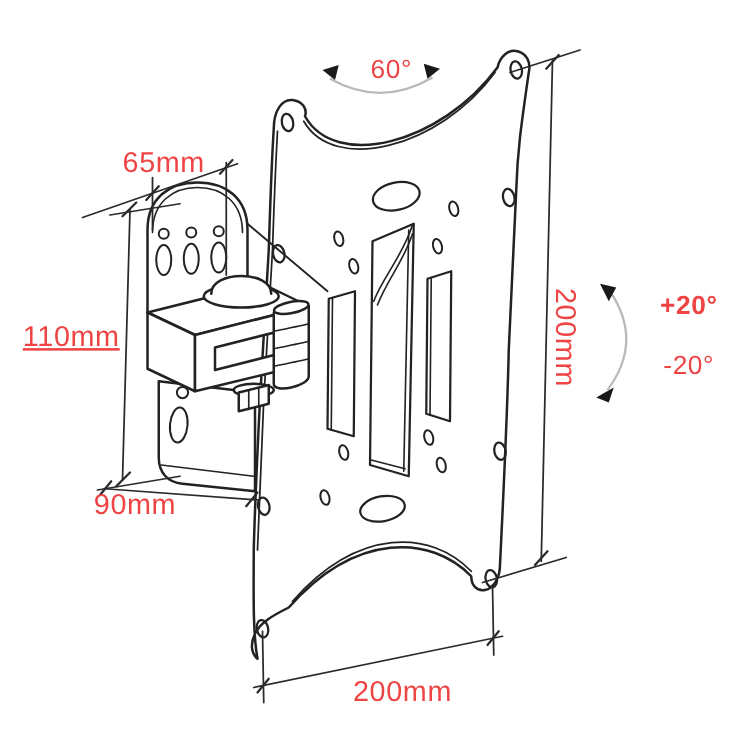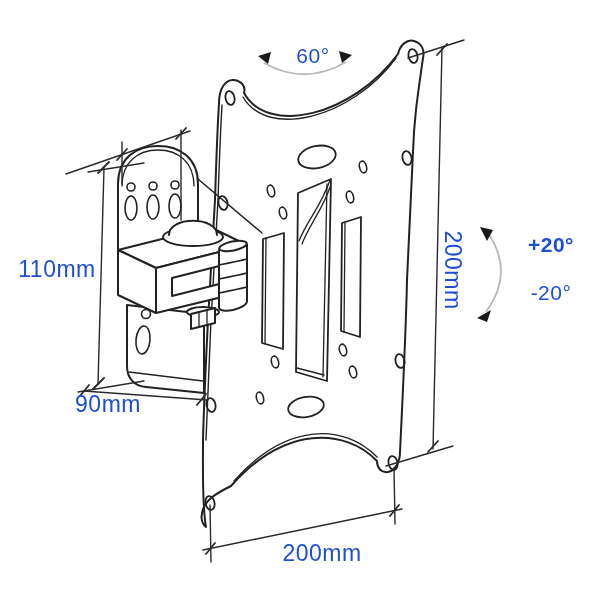--- a/index.html
+++ b/index.html
@@ -1,19 +1,19 @@
 <!DOCTYPE html>
 <html><head>
 <meta charset="utf-8">
 <style>
   html,body{margin:0;padding:0;background:#ffffff;}
   #stage{position:relative;width:600px;height:600px;background:#ffffff;overflow:hidden;
          font-family:"Liberation Sans",sans-serif;}
   svg{position:absolute;left:0;top:0;}
-  .lbl{position:absolute;transform:translate(-50%,-50%);color:#1d4ed8;font-size:23px;
+  .lbl{position:absolute;transform:translate(-50%,-50%);color:#ef4444;font-size:23px;
        white-space:nowrap;letter-spacing:0.5px;}
   .lbl-sm{font-size:21px;letter-spacing:0.5px;}
   .lbl-vert{writing-mode:vertical-rl;}
 </style>
 </head>
 <body>
 
 <div id="stage">
 <svg width="600" height="600" viewBox="0 0 600 600">
 
@@ -145,19 +145,20 @@
     <path d="M264,63 Q305,86 346,62" fill="none" stroke="#b9b9b9" stroke-width="1.8"></path>
     <polygon points="258,56 271,52 268,64" fill="#1a1a1a"></polygon>
     <polygon points="352,55 339,51 342,63" fill="#1a1a1a"></polygon>
     <path d="M488,233 Q515,273 486,312" fill="none" stroke="#b9b9b9" stroke-width="1.8"></path>
     <polygon points="480,227 493,230 487,241" fill="#1a1a1a"></polygon>
     <polygon points="477,318 491,310 487,322" fill="#1a1a1a"></polygon>
   </g>
 </svg>
 
   <div class="lbl lbl-sm" style="left:313px;top:56px;">60°</div>
-  <div class="lbl" style="left:57px;top:269px;">110mm</div>
+  <div class="lbl" style="left:131px;top:130px;">65mm</div>
+  <div class="lbl" style="left:57px;top:269px;text-decoration:underline;">110mm</div>
   <div class="lbl" style="left:108px;top:404px;">90mm</div>
   <div class="lbl lbl-vert" style="left:452px;top:270px;">200mm</div>
   <div class="lbl" style="left:322px;top:553px;">200mm</div>
   <div class="lbl lbl-sm" style="left:551px;top:245px;font-weight:bold;">+20°</div>
   <div class="lbl lbl-sm" style="left:551px;top:293px;">-20°</div>
 </div>
 
 </body></html>

